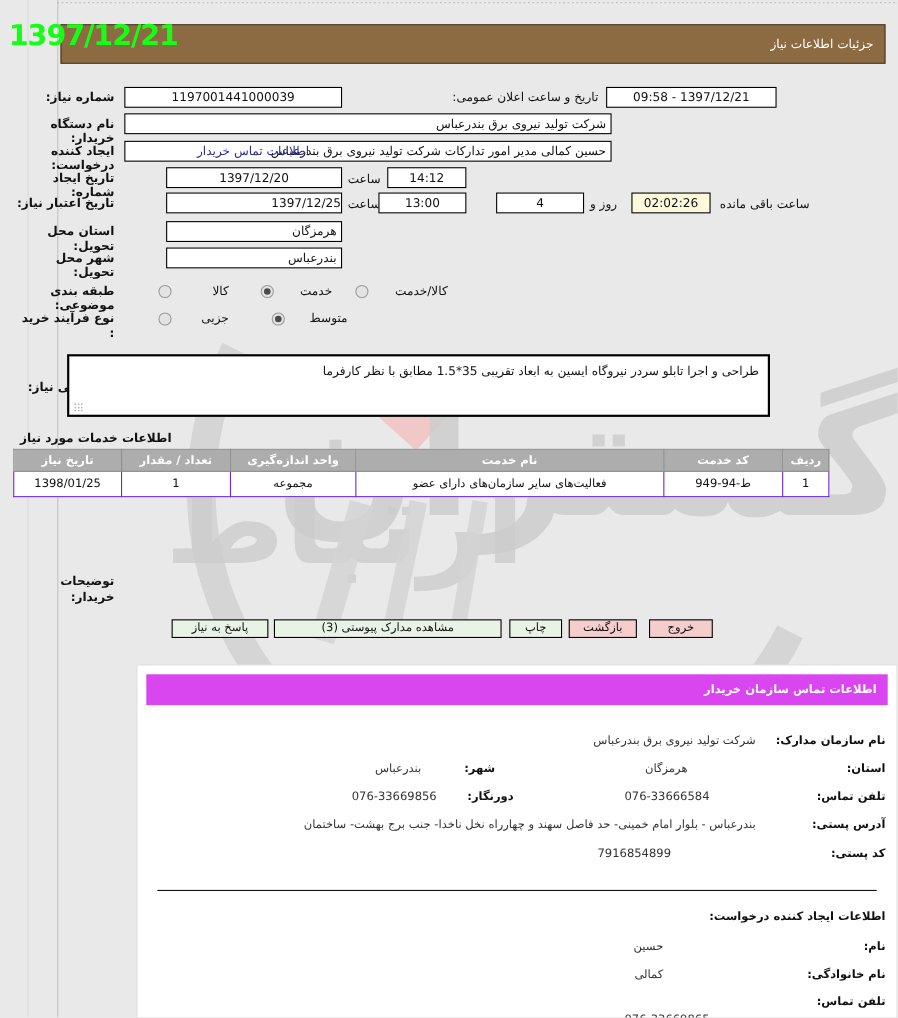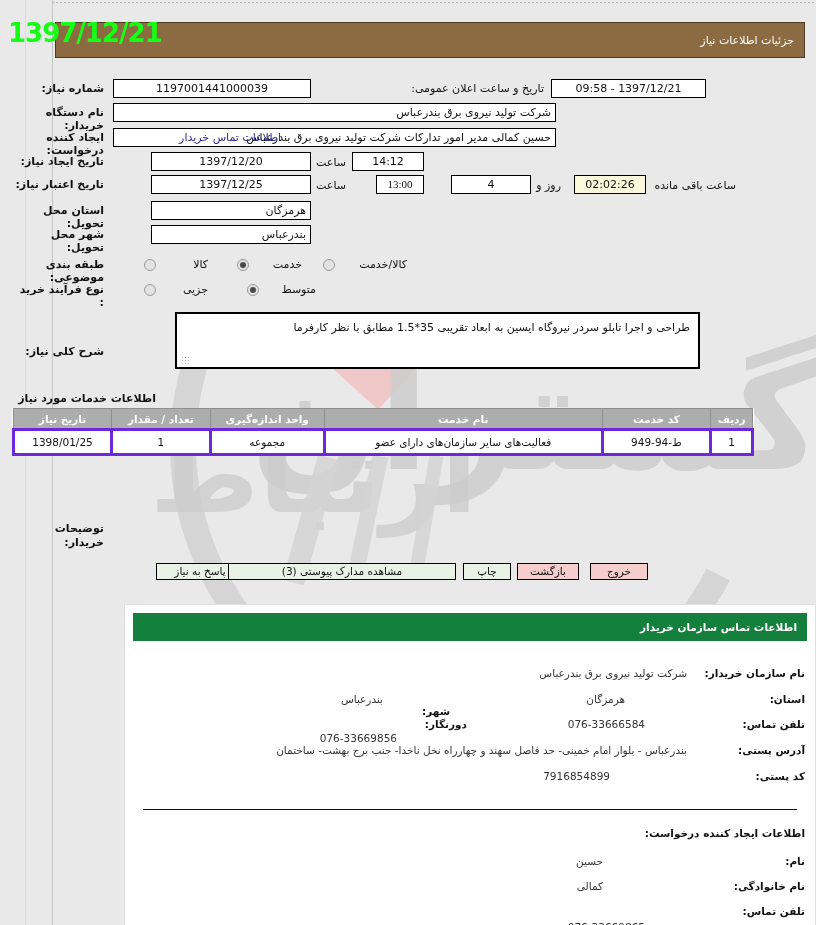--- a/index.html
+++ b/index.html
@@ -66,34 +66,34 @@
   .descbox .inner{padding:6px 8px 0 8px;font-size:11px;line-height:15px;text-align:right;}
   .grip{position:absolute;left:4px;bottom:3px;width:8px;height:8px;
     background-image:radial-gradient(#b5b5b5 35%,transparent 36%);
     background-size:3px 3px;}
 
   
   .sec-title{position:absolute;font-weight:bold;font-size:11px;}
   table.grid{position:absolute;border-collapse:collapse;background:#fff;font-size:10.5px;}
   table.grid th{background:#adadad;color:#fff;font-weight:bold;height:19px;
     border:1px solid #8e8e8e;padding:0 4px;white-space:nowrap;}
-  table.grid td{background:#fff;color:#111;height:22px;border:3px solid #6d28d9;
+  table.grid td{background:#fff;color:#111;height:22px;border:1px solid #6d28d9;
     padding:0 4px;text-align:center;}
 
   
   .btn{position:absolute;height:17px;line-height:15px;box-sizing:border-box;
     border:1px solid #000;font-size:10.5px;text-align:center;cursor:pointer;
     background:#e8f3e6;color:#111;}
   .btn.red{background:#f6cdcd;}
 
   
   .panel{position:absolute;left:125px;top:605px;width:690px;height:320px;
     background:#fff;box-shadow:0 0 0 1px #e0e0e0;}
   .panel-hdr{position:absolute;left:8px;top:8px;width:674px;height:28px;
-    background:#15803d;}
+    background:#d946ef;}
   .panel-hdr span{position:absolute;right:10px;top:8px;color:#fff;font-size:10.5px;
     font-weight:bold;}
   .p-lbl{position:absolute;font-weight:bold;font-size:10.5px;color:#111;text-align:right;}
   .p-val{position:absolute;font-size:10.5px;color:#333;}
   .divider{position:absolute;height:1px;background:#111;}
 </style>
 </head>
 <body>
 
 <div class="page">
@@ -122,29 +122,29 @@
   <div class="txt" style="right:272px;top:82px;">تاریخ و ساعت اعلان عمومی:</div>
   <div class="fld" style="right:110px;top:79px;width:155px;">1397/12/21 - 09:58</div>
 
   <div class="lbl" style="right:712px;top:106px;width:92px;">نام دستگاه خریدار:</div>
   <div class="fld rt" style="right:260px;top:103px;width:443px;">شرکت تولید نیروی برق بندرعباس</div>
 
   <div class="lbl" style="right:712px;top:131px;width:92px;">ایجاد کننده درخواست:</div>
   <div class="fld rt" style="right:260px;top:128px;width:443px;">حسین کمالی مدیر امور تدارکات شرکت تولید نیروی برق بندرعباس</div>
   <div class="link" style="right:535px;top:131px;">اطلاعات تماس خریدار</div>
 
-  <div class="lbl" style="right:712px;top:155px;width:92px;">تاریخ ایجاد نیاز:</div>
+  <div class="lbl" style="right:712px;top:155px;width:92px;">تاریخ ایجاد شماره:</div>
   <div class="fld" style="right:505px;top:152px;width:160px;">1397/12/20</div>
   <div class="txt" style="right:470px;top:156px;">ساعت</div>
   <div class="fld" style="right:392px;top:152px;width:72px;">14:12</div>
 
   <div class="lbl" style="right:712px;top:178px;width:92px;">تاریخ اعتبار نیاز:</div>
-  <div class="fld" style="right:505px;top:175px;width:160px;">1397/12/25</div>
+  <div class="fld" style="right:505px;top:175px;width:160px;text-align:right;">1397/12/25</div>
   <div class="txt" style="right:470px;top:179px;">ساعت</div>
-  <div class="fld" style="right:392px;top:175px;width:48px;font-family:Liberation Serif, serif;">13:00</div>
+  <div class="fld" style="right:392px;top:175px;width:80px;">13:00</div>
 
   <div class="fld" style="right:285px;top:175px;width:80px;">4</div>
   <div class="txt" style="right:255px;top:179px;">روز و</div>
   <div class="timer" style="right:170px;top:175px;width:72px;">02:02:26</div>
   <div class="txt" style="right:80px;top:179px;">ساعت باقی مانده</div>
 
   <div class="lbl" style="right:712px;top:204px;width:92px;">استان محل تحویل:</div>
   <div class="fld rt" style="right:505px;top:201px;width:160px;">هرمزگان</div>
   <div class="lbl" style="right:712px;top:228px;width:92px;">شهر محل تحویل:</div>
   <div class="fld rt" style="right:505px;top:225px;width:160px;">بندرعباس</div>
@@ -157,21 +157,21 @@
   <div class="radio" style="right:481px;top:259px;"></div>
   <div class="txt" style="right:409px;top:258px;">کالا/خدمت</div>
 
   <div class="lbl" style="right:712px;top:283px;width:92px;">نوع فرآیند خرید :</div>
   <div class="radio" style="right:660px;top:284px;"></div>
   <div class="txt" style="right:608px;top:283px;">جزیی</div>
   <div class="radio on" style="right:557px;top:284px;"></div>
   <div class="txt" style="right:500px;top:283px;">متوسط</div>
 
   <div class="lbl" style="right:712px;top:345px;width:92px;">شرح کلی نیاز:</div>
-  <div class="descbox" style="right:116px;top:312px;width:525px;height:57px;">
+  <div class="descbox" style="right:116px;top:322px;width:639px;height:57px;">
     <div class="inner">طراحی و اجرا تابلو سردر نیروگاه ایسین به ابعاد تقریبی 35*1.5 مطابق با نظر کارفرما</div>
     <div class="grip"></div>
   </div>
 
   <div class="sec-title" style="right:660px;top:392px;">اطلاعات خدمات مورد نیاز</div>
   <table class="grid" style="right:62px;top:408px;width:742px;">
     <thead>
       <tr>
         <th style="width:34px;">ردیف</th>
         <th style="width:110px;">کد خدمت</th>
@@ -189,42 +189,42 @@
         <td>مجموعه</td>
         <td>1</td>
         <td>1398/01/25</td>
       </tr>
     </tbody>
   </table>
 
   <div class="lbl" style="right:712px;top:522px;width:92px;line-height:14px;">توضیحات خریدار:</div>
 
   <div class="btn" style="right:572px;top:563px;width:88px;">پاسخ به نیاز</div>
-  <div class="btn" style="right:360px;top:563px;width:228px;">مشاهده مدارک پیوستی (3)</div>
+  <div class="btn" style="right:360px;top:563px;width:207px;">مشاهده مدارک پیوستی (3)</div>
   <div class="btn" style="right:305px;top:563px;width:48px;">چاپ</div>
   <div class="btn red" style="right:237px;top:563px;width:62px;">بازگشت</div>
   <div class="btn red" style="right:168px;top:563px;width:58px;">خروج</div>
 
   <div class="panel">
     <div class="panel-hdr">
       <span>اطلاعات تماس سازمان خریدار</span>
     </div>
 
-    <div class="p-lbl" style="right:10px;top:62px;width:110px;">نام سازمان خریدار:</div>
+    <div class="p-lbl" style="right:10px;top:62px;width:110px;">نام سازمان مدارک:</div>
     <div class="p-val" style="right:128px;top:62px;">شرکت تولید نیروی برق بندرعباس</div>
 
     <div class="p-lbl" style="right:10px;top:88px;width:110px;">استان:</div>
     <div class="p-val" style="right:190px;top:88px;">هرمزگان</div>
-    <div class="p-lbl" style="right:365px;top:100px;width:60px;">شهر:</div>
+    <div class="p-lbl" style="right:365px;top:88px;width:60px;">شهر:</div>
     <div class="p-val" style="right:432px;top:88px;">بندرعباس</div>
 
     <div class="p-lbl" style="right:10px;top:113px;width:110px;">تلفن تماس:</div>
     <div class="p-val" style="right:170px;top:113px;direction:ltr;">076-33666584</div>
     <div class="p-lbl" style="right:348px;top:113px;width:62px;">دورنگار:</div>
-    <div class="p-val" style="right:418px;top:127px;direction:ltr;">076-33669856</div>
+    <div class="p-val" style="right:418px;top:113px;direction:ltr;">076-33669856</div>
 
     <div class="p-lbl" style="right:10px;top:139px;width:110px;">آدرس پستی:</div>
     <div class="p-val" style="right:128px;top:139px;">بندرعباس - بلوار امام خمینی- حد فاصل سهند و چهارراه نخل ناخدا- جنب برج بهشت- ساختمان</div>
 
     <div class="p-lbl" style="right:10px;top:165px;width:110px;">کد پستی:</div>
     <div class="p-val" style="right:205px;top:165px;direction:ltr;">7916854899</div>
 
     <div class="divider" style="right:18px;top:204px;width:654px;"></div>
 
     <div class="p-lbl" style="right:10px;top:222px;width:170px;">اطلاعات ایجاد کننده درخواست:</div>

